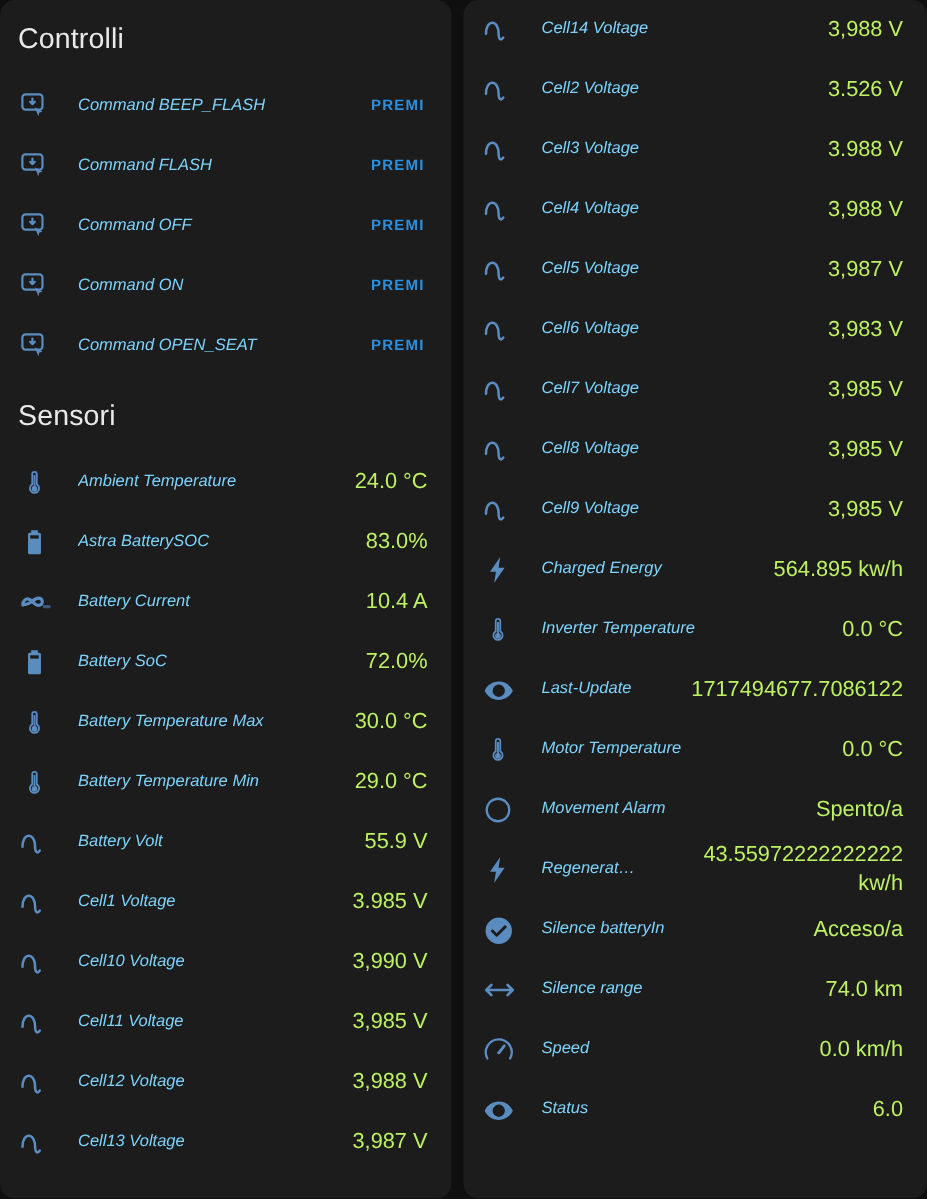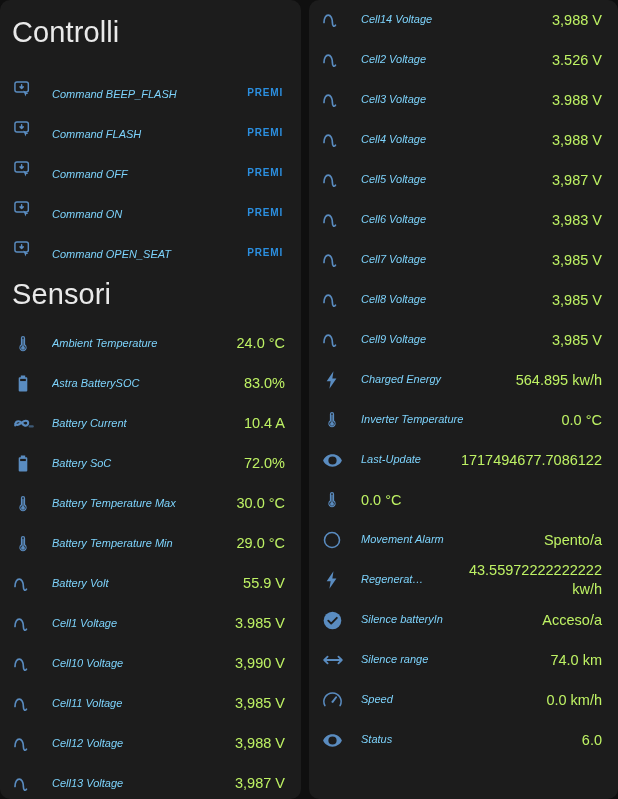--- a/index.html
+++ b/index.html
@@ -24,21 +24,21 @@
     border-radius: 10px;
     overflow: hidden;
     flex: 1 1 0;
     min-width: 0;
   }
   .card-left  { width: 301px; flex: 0 0 301px; }
   .card-right { width: 309px; flex: 0 0 309px; }
 
   .section-title {
     color: #e9e9e9;
-    font-size: 29px;
+    font-size: 19px;
     font-weight: 400;
     letter-spacing: .1px;
     padding: 17px 16px 13px 12px;
     line-height: 1.1;
   }
 
   .row {
     display: flex;
     align-items: center;
     min-height: 40px;
@@ -84,21 +84,21 @@
     font-size: 10px;
     font-weight: 700;
     letter-spacing: .8px;
     text-transform: uppercase;
     cursor: pointer;
     background: none;
     border: 0;
     font-family: "Liberation Sans", sans-serif;
     padding: 4px 2px;
   }
-  .row.cmd { min-height: 40px; align-items: flex-end; }
+  .row.cmd { min-height: 40px; }
 </style>
 </head>
 <body>
 
 <div class="viewport">
 
   <div class="card card-left">
 
     <div class="section-title">Controlli</div>
     <div id="controls-list">
@@ -396,20 +396,21 @@
           <span class="row-value wrap">1717494677.7086122</span>
         </div>
         <div class="row">
           <span class="row-icon">
             <svg width="22" height="22" viewBox="0 0 24 24" fill="currentColor">
               <path d="M12 3.2a2.3 2.3 0 00-2.3 2.3v7.1a4 4 0 104.6 0V5.5A2.3 2.3 0 0012 3.2zm0 1.3a1 1 0 011 1v7.8l.4.3a2.7 2.7 0 11-2.8 0l.4-.3V5.5a1 1 0 011-1z"></path>
               <circle cx="12" cy="16.3" r="2.1"></circle>
               <rect x="11.3" y="6.2" width="1.4" height="9"></rect>
             </svg>
           </span>
+          <span class="row-label">Motor Temperature</span>
           <span class="row-value">0.0 °C</span>
         </div>
         <div class="row">
           <span class="row-icon">
             <svg width="22" height="22" viewBox="0 0 24 24" fill="none" stroke="currentColor" stroke-width="1.7">
               <circle cx="12" cy="12" r="8.2"></circle>
             </svg>
           </span>
           <span class="row-label">Movement Alarm</span>
           <span class="row-value">Spento/a</span>

